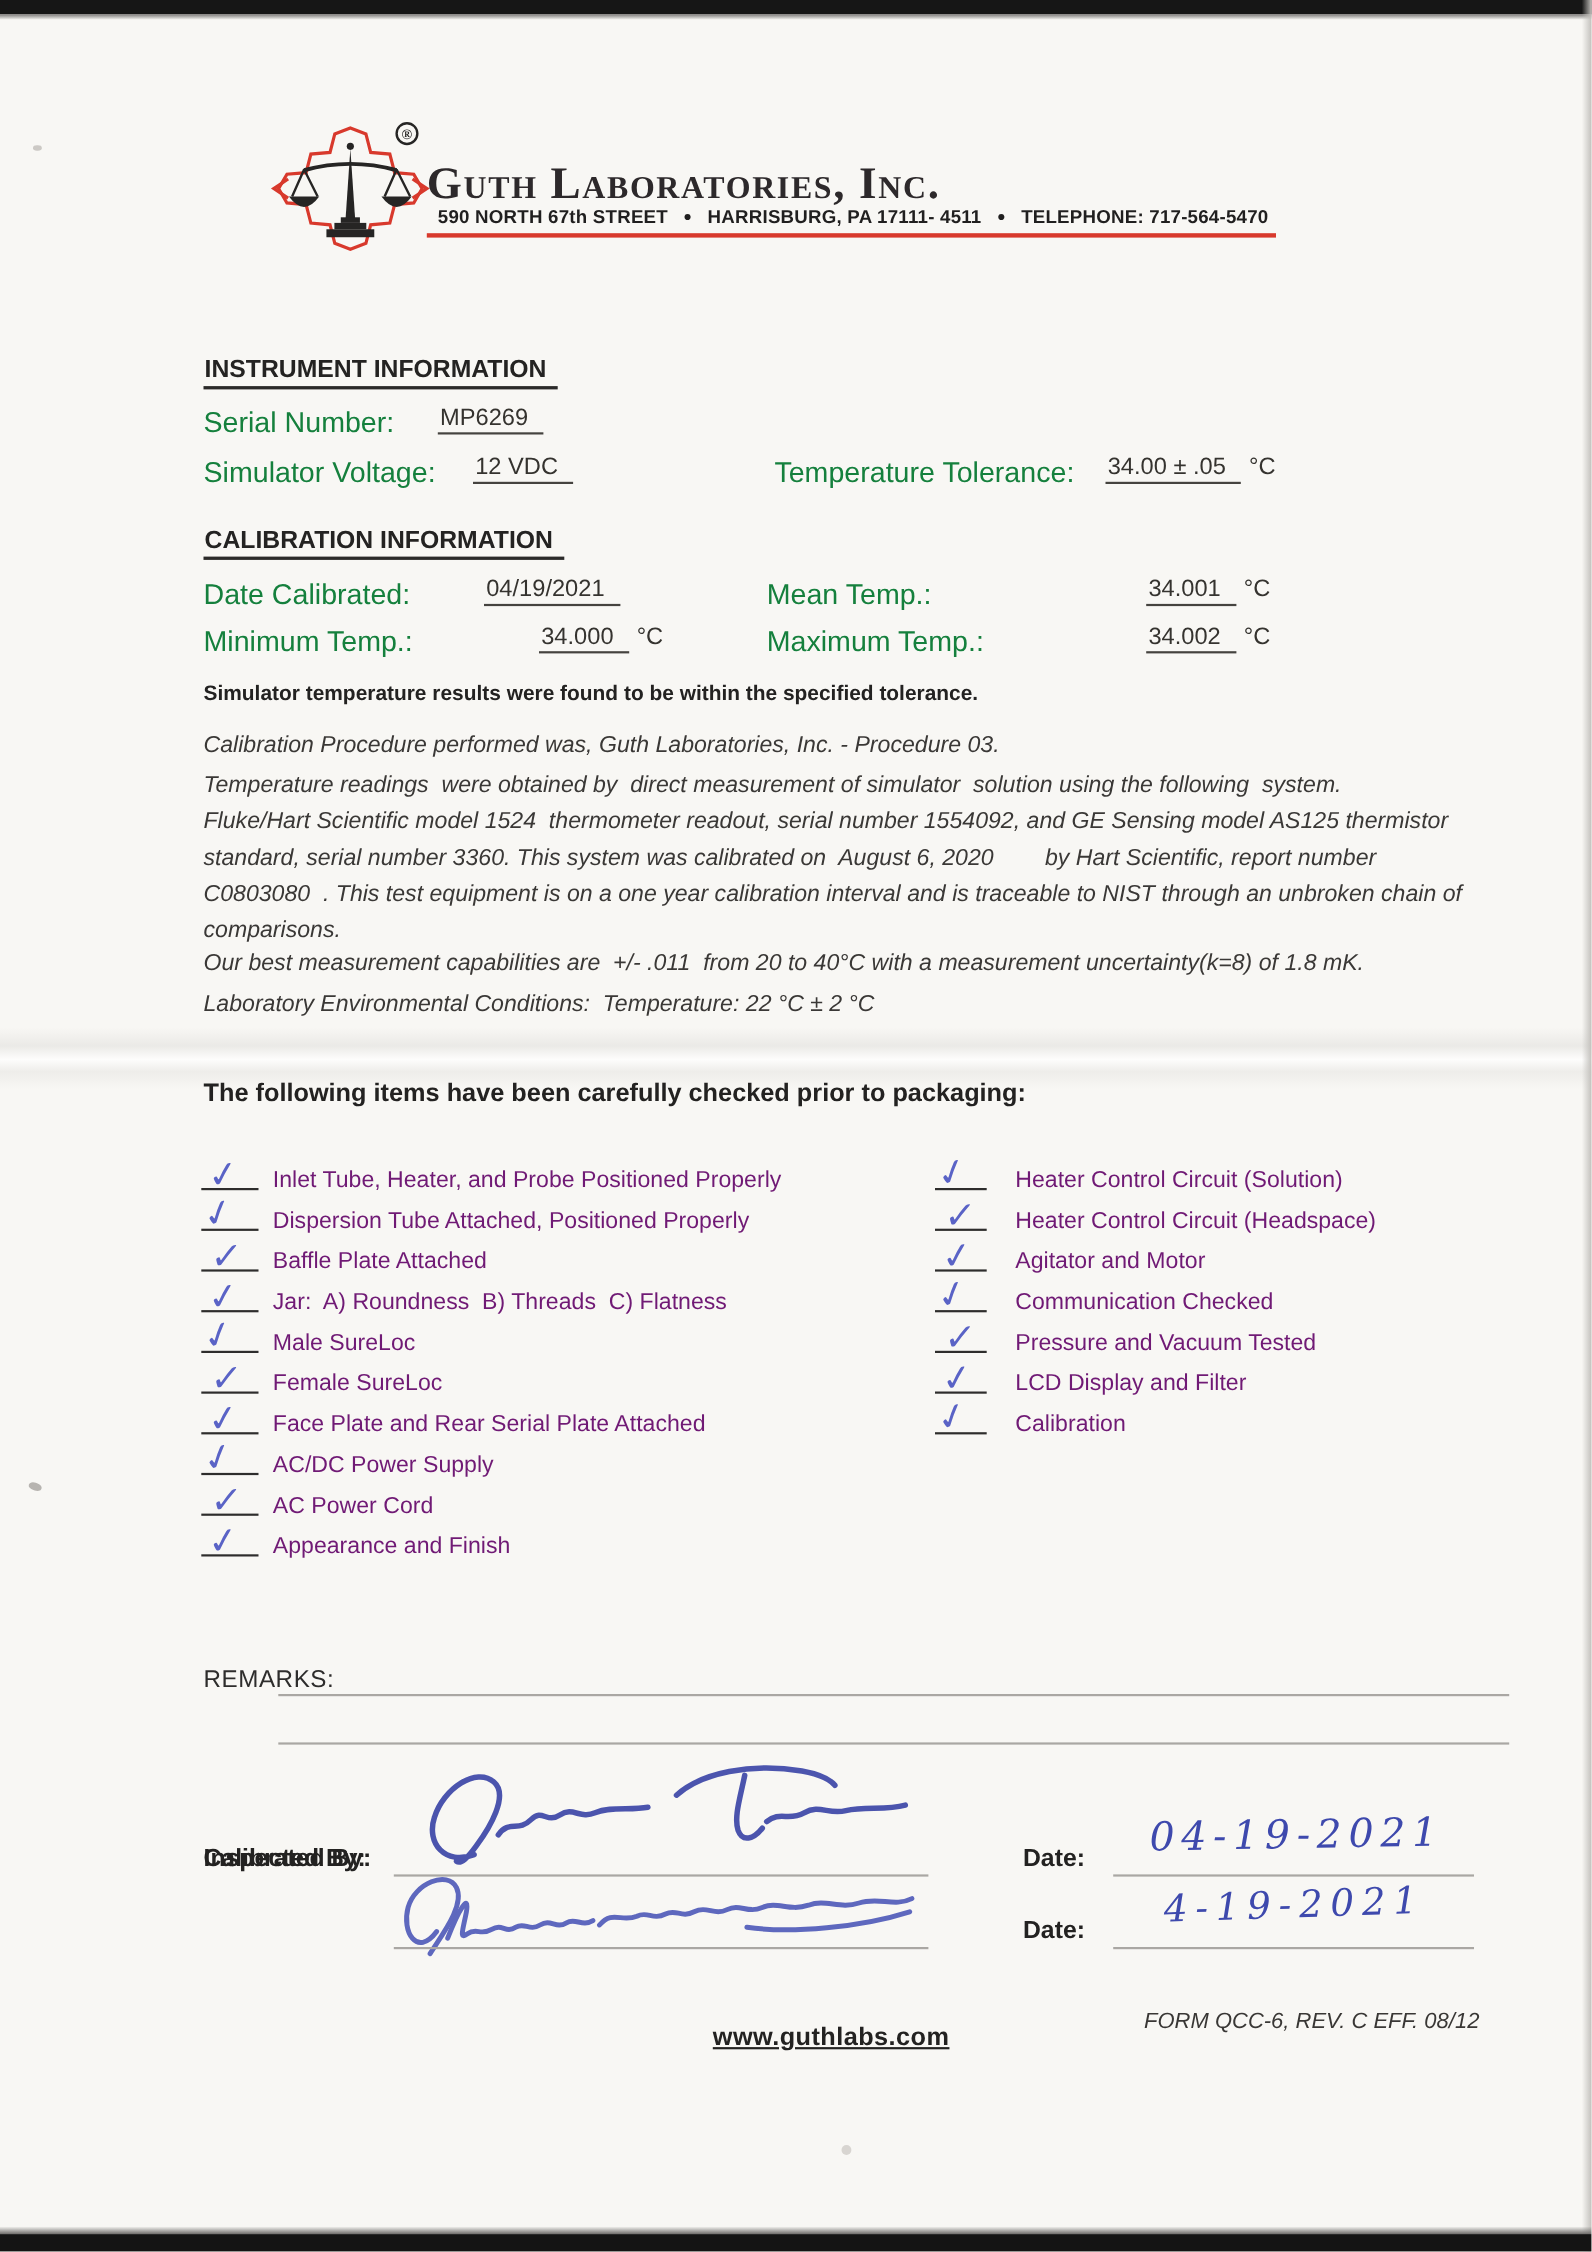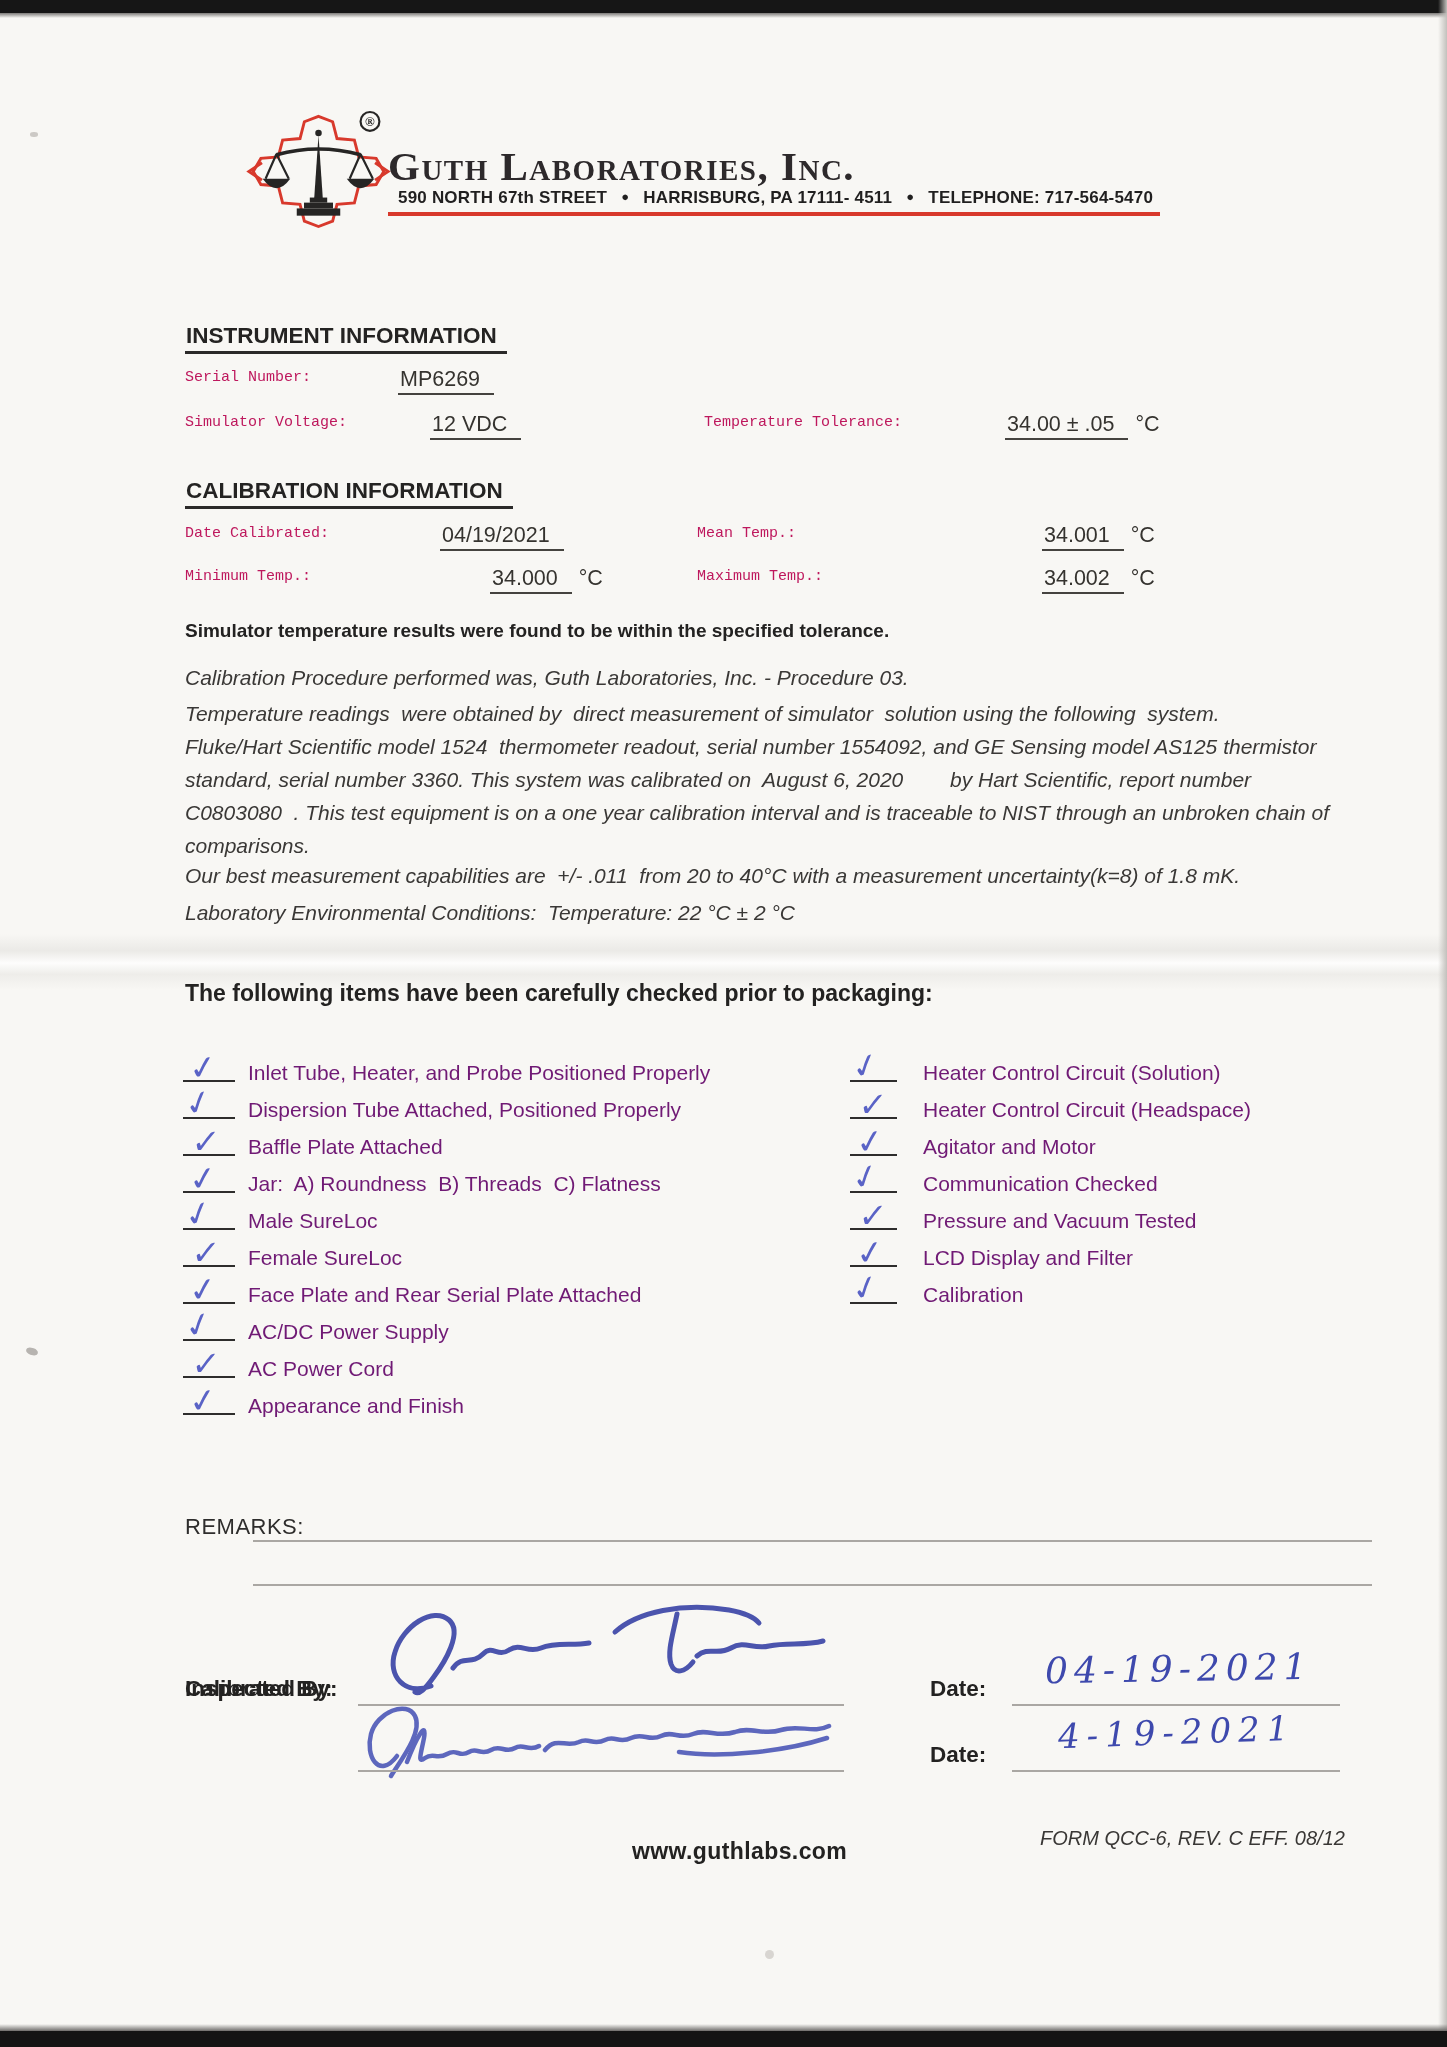--- a/index.html
+++ b/index.html
@@ -28,21 +28,21 @@
   .address{left:398px;top:188px;font-size:17px;font-weight:bold;color:#201f1f;letter-spacing:.2px;text-align:right;}
   .address .dot{margin:0 14px;font-size:13px;vertical-align:2px;}
   .red-rule{left:388px;top:212px;width:772px;height:4px;background:#d8392c;}
 
   
   .title-wrap{left:0;top:250px;width:1447px;text-align:center;}
   .title{display:inline-block;font-size:33px;font-weight:bold;color:#2b2a2a;letter-spacing:.5px;
     border-bottom:3px solid #6f6d6b;padding:0 20px 7px 20px;}
 
   .sec-head{font-size:22.5px;font-weight:bold;color:#242322;border-bottom:3px solid #2b2a29;padding:0 10px 3px 1px;}
-  .lbl{font-size:15px;color:#be185d;font-family:Liberation Mono, monospace;}
+  .lbl{font-size:26px;color:#15803d;}
   .val{font-size:21.5px;color:#35332f;}
   .ul{border-bottom:2px solid #45433f;padding:0 14px 2px 2px;}
   .unit{font-size:21.5px;color:#35332f;margin-left:7px;}
 
   .stmt-bold{font-size:19px;font-weight:bold;color:#232221;}
   .ital{font-size:21px;font-style:italic;color:#3a3836;line-height:33px;}
 
   .chk-head{font-size:23px;font-weight:bold;color:#232221;}
 
   .chk-row{position:absolute;display:flex;align-items:flex-end;height:30px;}
@@ -284,18 +284,18 @@
         <path d="M316 54 C356 60 420 54 464 40"></path>
       </g>
     </svg>
   </div>
   <div class="abs sig-lbl" style="left:185px;top:1676px;">Inspected By:</div>
   <div class="abs line-gray" style="left:358px;top:1758px;width:486px;height:12px;"></div>
   <div class="abs sig-lbl" style="left:930px;top:1742px;">Date:</div>
   <div class="abs line-gray" style="left:1012px;top:1758px;width:328px;height:12px;"></div>
   <div class="abs hand d2" style="left:1058px;top:1712px;">4-19-2021</div>
 
-  <div class="abs site" style="left:632px;top:1838px;">www.guthlabs.com</div>
+  <div class="abs site" style="left:648px;top:1838px;text-decoration:underline;">www.guthlabs.com</div>
   <div class="abs form-ref" style="left:1040px;top:1827px;">FORM QCC-6, REV. C EFF. 08/12</div>
 
   <div class="abs bottom-fade"></div>
   <div class="abs bottom-bar"></div>
 </div>
 
 </body></html>

